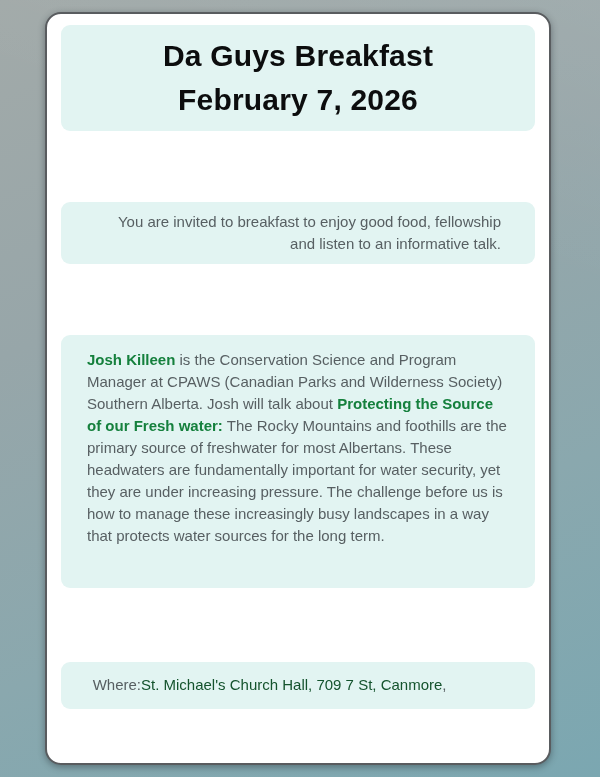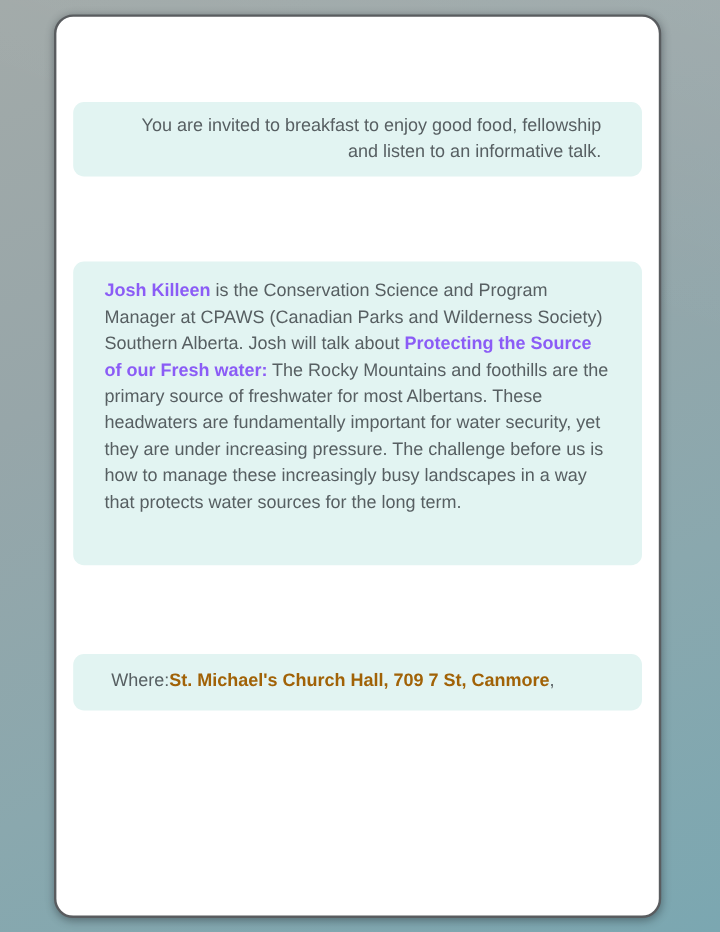--- a/index.html
+++ b/index.html
@@ -48,42 +48,46 @@
     color: #575f62;
   }
   .speaker-box {
     padding: 14px 26px 32px 26px;
     font-size: 15px;
     line-height: 22px;
     color: #575f62;
     text-align: left;
   }
   .speaker-box p.first { margin-bottom: 9px; }
-  .bold { font-weight: 700; color: #8b5cf6; }
+  .bold { font-weight: 700; color: #15803d; }
   .details-box {
     padding: 12px 26px 13px 26px;
     font-size: 15px;
     line-height: 22px;
     color: #575f62;
   }
   .detail-row { margin-bottom: 8px; white-space: nowrap; }
   .detail-row:last-child { margin-bottom: 0; }
   .detail-label {
     display: inline-block;
     width: 54px;
     color: #575f62;
     text-align: right;
   }
-  .detail-value { font-weight: 700; color: #a16207; }
+  .detail-value { font-weight: 400; color: #14532d; }
 </style>
 </head>
 <body>
 
 <div class="card">
 
+  <div class="box header-box">
+    <div class="title-line">Da Guys Breakfast</div>
+    <div class="title-line">February 7, 2026</div>
+  </div>
 
   <div class="spacer-a"></div>
 
   <div class="box invite-box">
     <span>You are invited to breakfast to enjoy good food, fellowship and listen to an informative talk.</span>
   </div>
 
   <div class="spacer-b"></div>
 
   <div class="box speaker-box">

